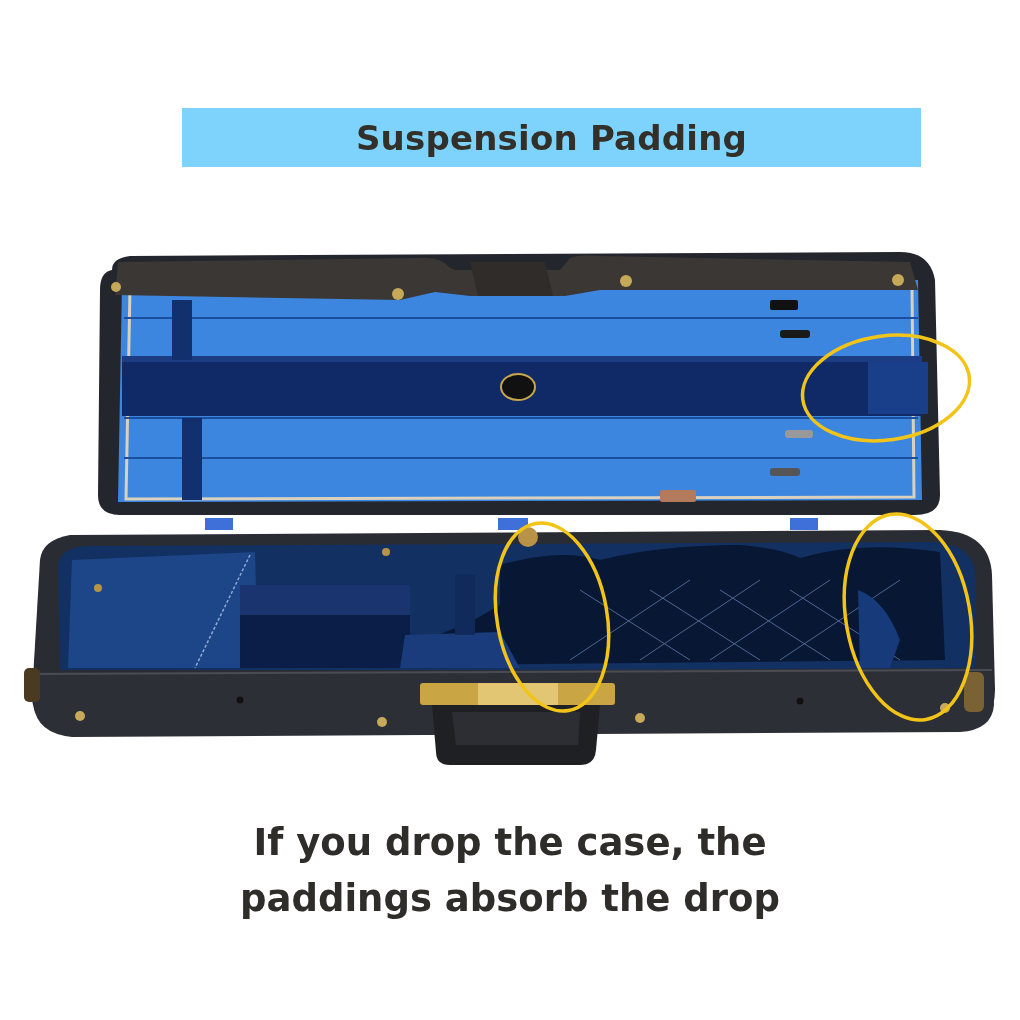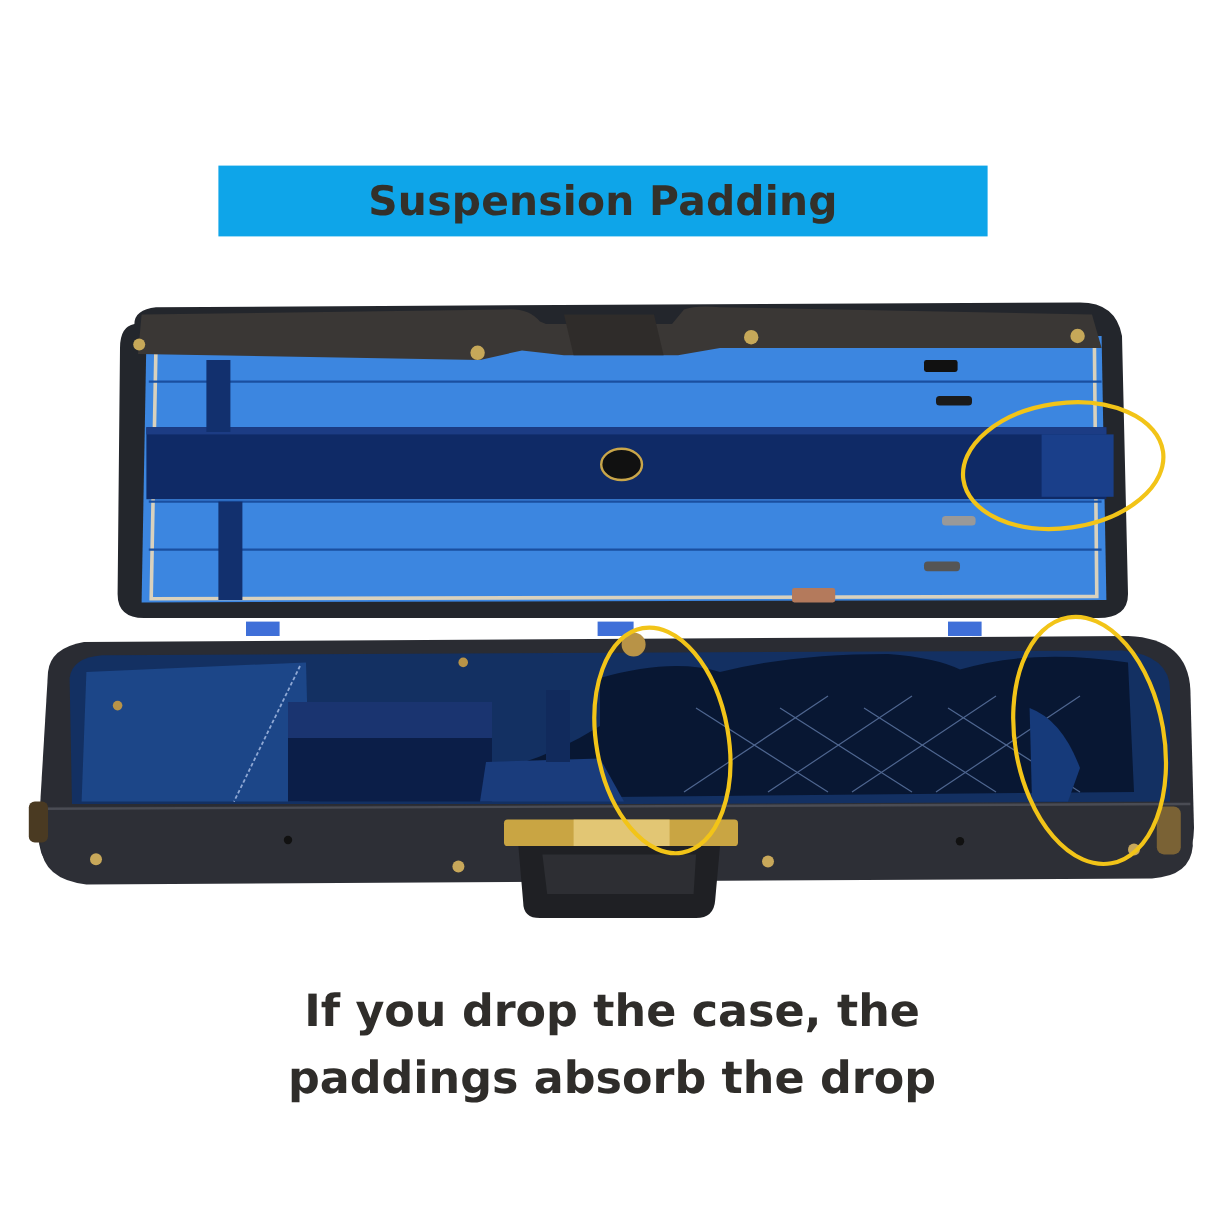--- a/index.html
+++ b/index.html
@@ -1,18 +1,18 @@
 <!DOCTYPE html>
 <html><head>
 <meta charset="utf-8">
 <style>
   html, body { margin:0; padding:0; }
   body { width:1020px; height:1020px; background:#ffffff; position:relative; overflow:hidden;
          font-family:"DejaVu Sans","Liberation Sans",sans-serif; }
-  .banner { position:absolute; left:182px; top:138px; width:641px; height:59px; background:#0ea5e9;
+  .banner { position:absolute; left:182px; top:108px; width:739px; height:59px; background:#7dd3fc;
             display:flex; align-items:center; justify-content:center; }
   .banner-text { font-size:34px; font-weight:bold; color:#33302a; letter-spacing:0.2px; }
   .caption { position:absolute; left:0; top:815px; width:1020px; text-align:center;
              color:#2f2d2a; font-size:37px; font-weight:bold; line-height:56px; }
   .photo { position:absolute; left:0; top:0; width:1020px; height:1020px; }
 </style>
 </head>
 <body>
 
 <div class="banner">

